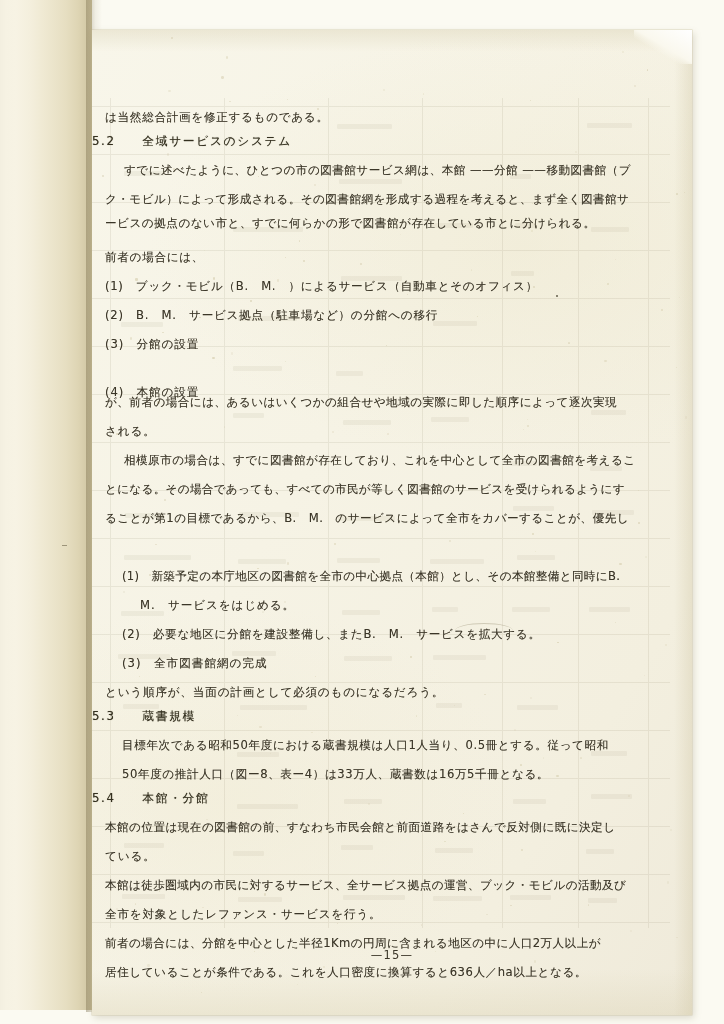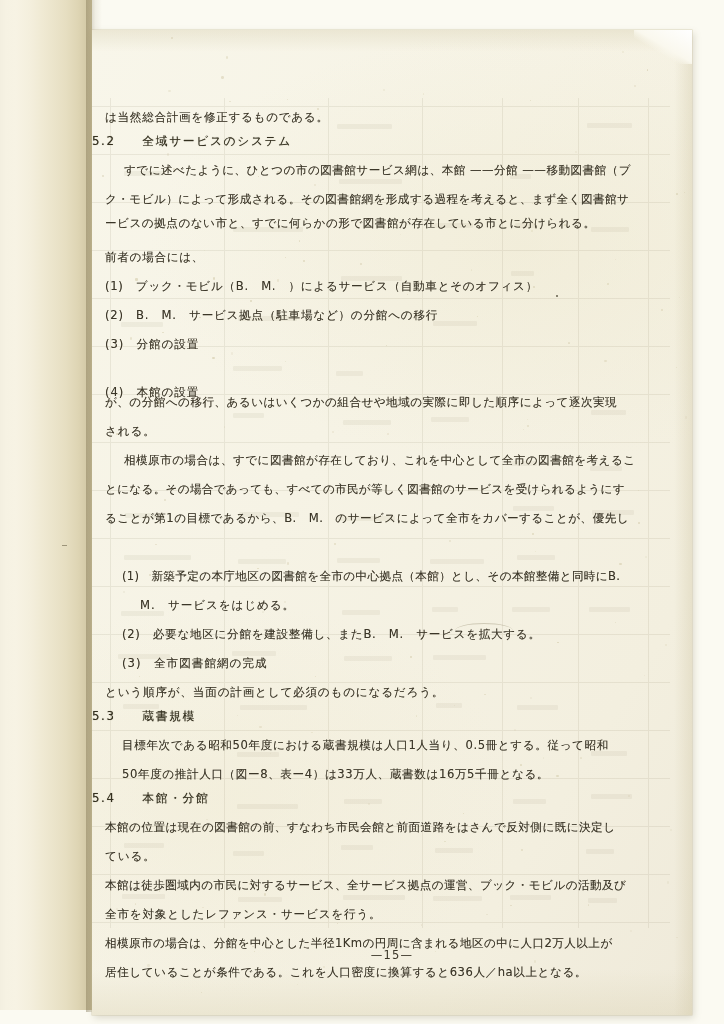--- a/index.html
+++ b/index.html
@@ -457,39 +457,39 @@
       <div class="ln" style="left: 13px; top: 80px; letter-spacing: 0.7px;">は当然総合計画を修正するものである。</div>
       <div class="ln heading" style="left: 0px; top: 104px; letter-spacing: 1.6px; font-size: 11.8px;">5.2　　全域サービスのシステム</div>
       <div class="ln" style="left: 32px; top: 133px; letter-spacing: 0.45px;">すでに述べたように、ひとつの市の図書館サービス網は、本館 ——分館 ——移動図書館（ブ</div>
       <div class="ln" style="left: 13px; top: 162px; letter-spacing: 0.45px;">ク・モビル）によって形成される。その図書館網を形成する過程を考えると、まず全く図書館サ</div>
       <div class="ln" style="left: 13px; top: 178px; letter-spacing: 0.5px; margin-top: 8px;">ービスの拠点のない市と、すでに何らかの形で図書館が存在している市とに分けられる。</div>
       <div class="ln" style="left: 13px; top: 220px; letter-spacing: 0.7px;">前者の場合には、</div>
       <div class="ln" style="left: 13px; top: 249px; letter-spacing: 0.7px;">(1)　ブック・モビル（B.　M.　）によるサービス（自動車とそのオフィス）</div>
       <div class="ln" style="left: 13px; top: 278px; letter-spacing: 0.75px;">(2)　B.　M.　サービス拠点（駐車場など）の分館への移行</div>
       <div class="ln" style="left: 13px; top: 307px; letter-spacing: 0.9px;">(3)　分館の設置</div>
       <div class="ln" style="left: 13px; top: 355px; letter-spacing: 0.9px;">(4)　本館の設置</div>
-      <div class="ln" style="left: 13px; top: 365px; letter-spacing: 0.45px;">が、の分館への移行、あるいはいくつかの組合せや地域の実際に即した順序によって逐次実現</div>
+      <div class="ln" style="left: 13px; top: 365px; letter-spacing: 0.45px;">が、前者の場合には、あるいはいくつかの組合せや地域の実際に即した順序によって逐次実現</div>
       <div class="ln" style="left: 13px; top: 394px; letter-spacing: 0.9px;">される。</div>
       <div class="ln" style="left: 32px; top: 423px; letter-spacing: 0.45px;">相模原市の場合は、すでに図書館が存在しており、これを中心として全市の図書館を考えるこ</div>
       <div class="ln" style="left: 13px; top: 452px; letter-spacing: 0.3px;">とになる。その場合であっても、すべての市民が等しく図書館のサービスを受けられるようにす</div>
       <div class="ln" style="left: 13px; top: 481px; letter-spacing: 0.45px;">ることが第1の目標であるから、B.　M.　のサービスによって全市をカバーすることが、優先し</div>
       <div class="ln" style="left: 30px; top: 539px; letter-spacing: 0.35px;">(1)　新築予定の本庁地区の図書館を全市の中心拠点（本館）とし、その本館整備と同時にB.</div>
       <div class="ln" style="left: 48px; top: 568px; letter-spacing: 0.9px;">M.　サービスをはじめる。</div>
       <div class="ln" style="left: 30px; top: 597px; letter-spacing: 0.7px;">(2)　必要な地区に分館を建設整備し、またB.　M.　サービスを拡大する。</div>
       <div class="ln" style="left: 30px; top: 626px; letter-spacing: 1px;">(3)　全市図書館網の完成</div>
       <div class="ln" style="left: 13px; top: 655px; letter-spacing: 0.8px;">という順序が、当面の計画として必須のものになるだろう。</div>
       <div class="ln heading" style="left: 0px; top: 679px; letter-spacing: 1.6px; font-size: 11.8px;">5.3　　蔵書規模</div>
       <div class="ln" style="left: 30px; top: 708px; letter-spacing: 0.6px;">目標年次である昭和50年度における蔵書規模は人口1人当り、0.5冊とする。従って昭和</div>
       <div class="ln" style="left: 30px; top: 737px; letter-spacing: 0.6px;">50年度の推計人口（図ー8、表ー4）は33万人、蔵書数は16万5千冊となる。</div>
       <div class="ln heading" style="left: 0px; top: 761px; letter-spacing: 1.6px; font-size: 11.8px;">5.4　　本館・分館</div>
       <div class="ln" style="left: 13px; top: 790px; letter-spacing: 0.45px;">本館の位置は現在の図書館の前、すなわち市民会館と前面道路をはさんで反対側に既に決定し</div>
       <div class="ln" style="left: 13px; top: 819px; letter-spacing: 0.9px;">ている。</div>
       <div class="ln" style="left: 13px; top: 848px; letter-spacing: 0.4px;">本館は徒歩圏域内の市民に対するサービス、全サービス拠点の運営、ブック・モビルの活動及び</div>
       <div class="ln" style="left: 13px; top: 877px; letter-spacing: 0.8px;">全市を対象としたレファンス・サービスを行う。</div>
-      <div class="ln" style="left: 13px; top: 906px; letter-spacing: 0.42px;">相模原市の場合は、分館を中心とした半径1Kmの円周に含まれる地区の中に人口2万人以上が</div>
+      <div class="ln" style="left: 13px; top: 906px; letter-spacing: 0.42px;">前者の場合には、分館を中心とした半径1Kmの円周に含まれる地区の中に人口2万人以上が</div>
       <div class="ln" style="left: 13px; top: 935px; letter-spacing: 0.55px;">居住していることが条件である。これを人口密度に換算すると636人／ha以上となる。</div>
     </div>
 
   <div class="stray-dot" style="left:556px; top:295px;"></div>
   <div class="stray-tick" style="left:62px; top:545px;"></div>
   <div class="faint-arc" style="left:455px; top:623px; width:58px; height:14px;"></div>
 
   <div class="pagenum" style="left:92px; top:948px;">—15—</div>
 </div>
 

